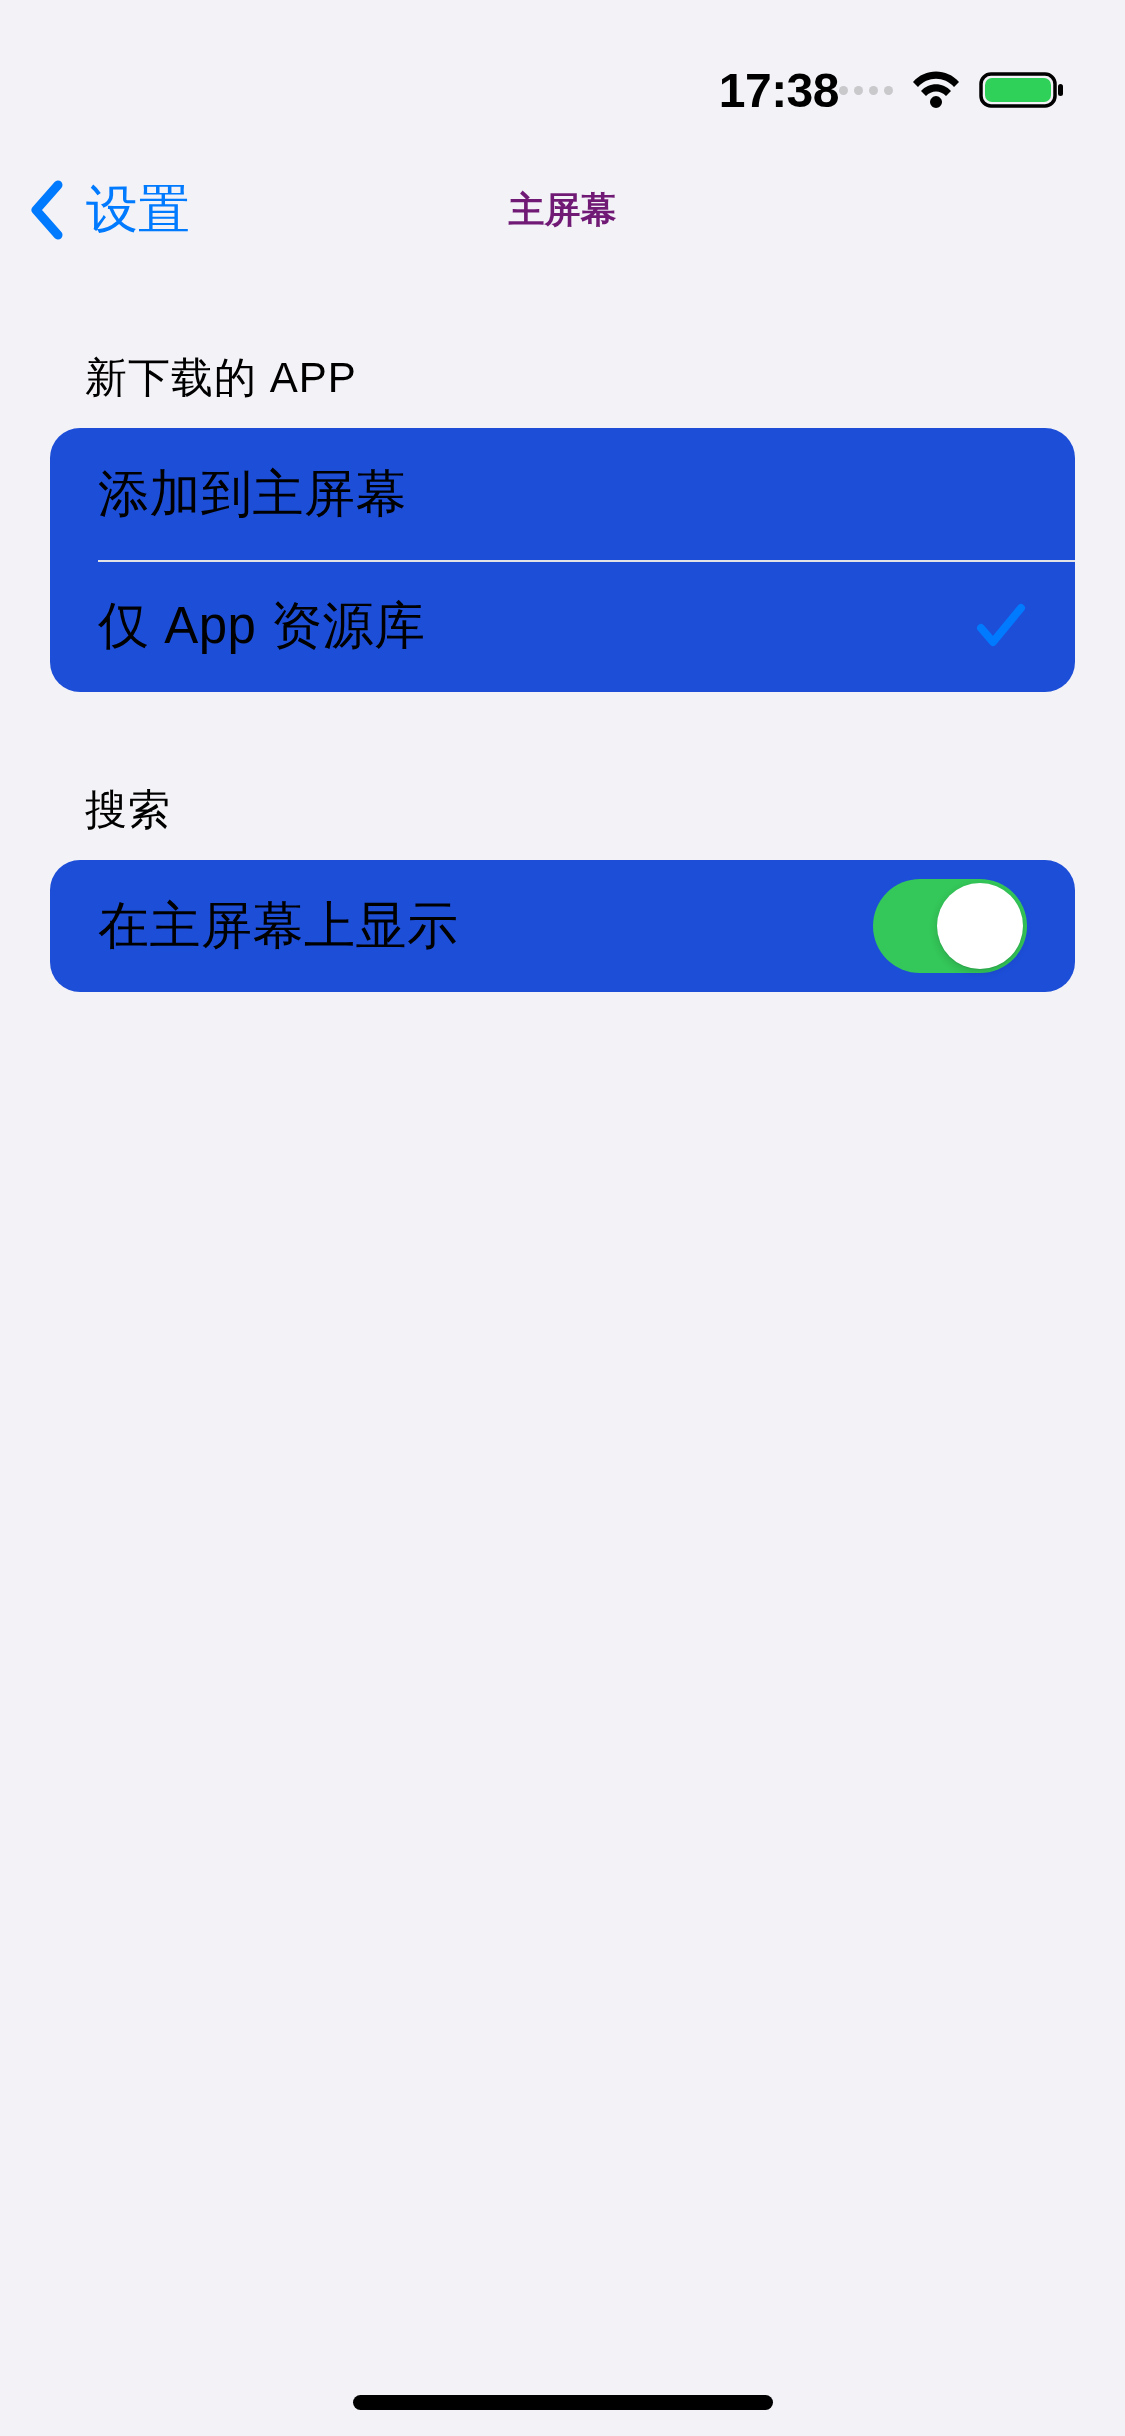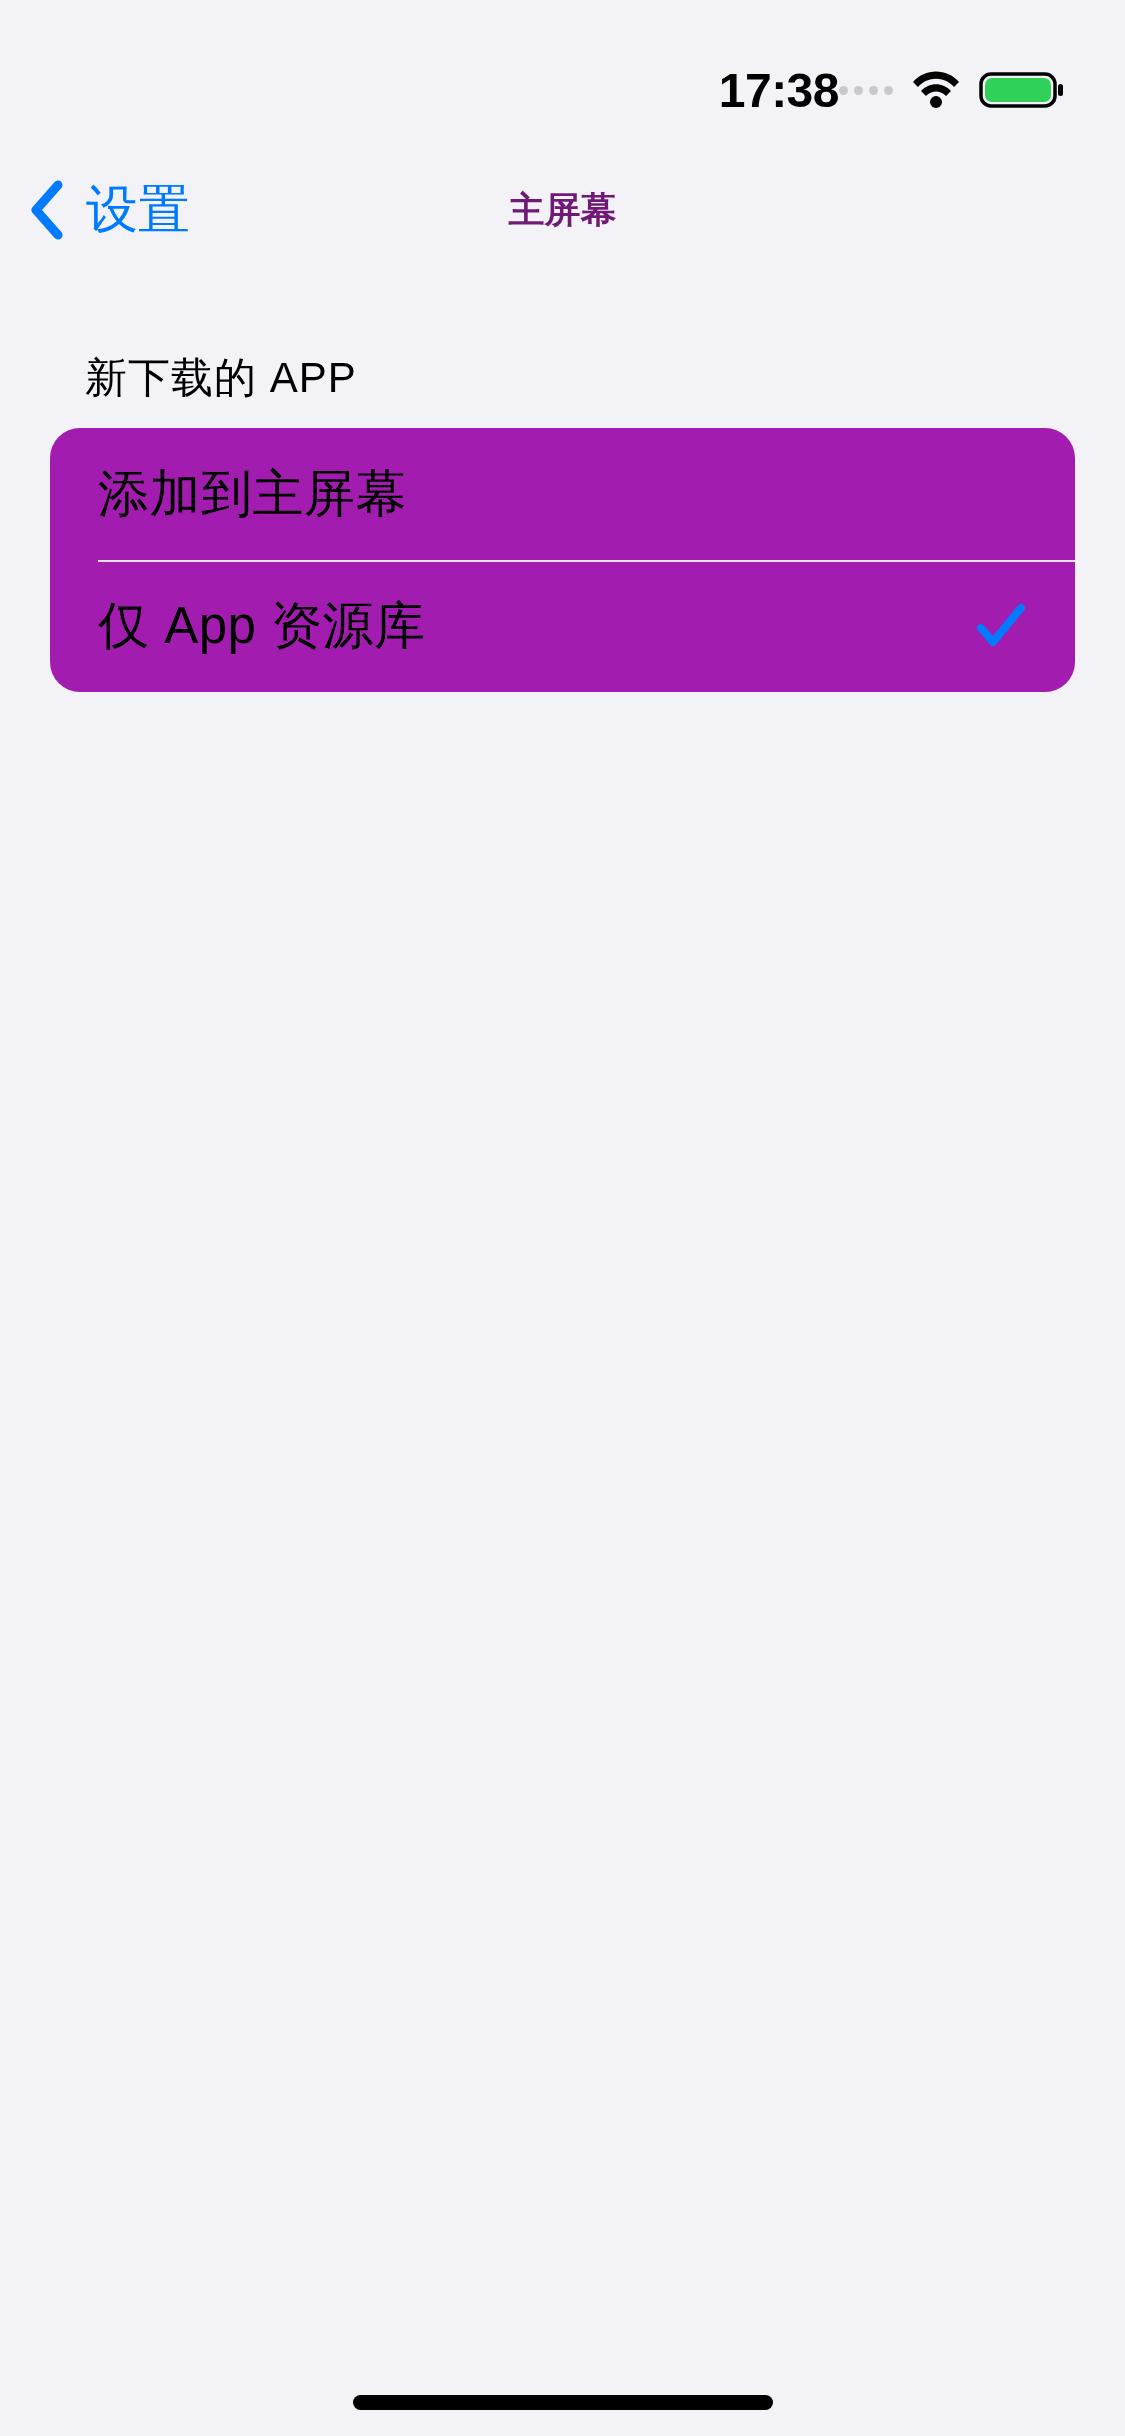--- a/index.html
+++ b/index.html
@@ -87,21 +87,21 @@
     .group:first-child {
       margin-top: 70px;
     }
     .group-header {
       font-size: 42px;
       color: #000000;
       padding: 0 0 22px 35px;
       letter-spacing: 1px;
     }
     .card {
-      background: #a21caf;
+      background: #1d4ed8;
       border-radius: 30px;
       overflow: hidden;
     }
     .row {
       display: flex;
       align-items: center;
       justify-content: space-between;
       min-height: 132px;
       padding: 0 48px 0 48px;
       position: relative;
@@ -220,16 +220,27 @@
             <polyline points="6,26 18,40 46,6" fill="none" stroke="#007aff" stroke-width="8" stroke-linecap="round" stroke-linejoin="round"></polyline>
           </svg>
         </span>
       </div>
     </div>
   </div>
 
   <div class="group">
   </div>
 
+  <div class="group">
+    <div class="group-header">搜索</div>
+    <div class="card">
+      <div class="row">
+        <div class="row-label">在主屏幕上显示</div>
+        <div class="switch on">
+          <div class="switch-knob"></div>
+        </div>
+      </div>
+    </div>
+  </div>
 
 </div>
 
 <div class="home-indicator"></div>
 
 </body></html>

